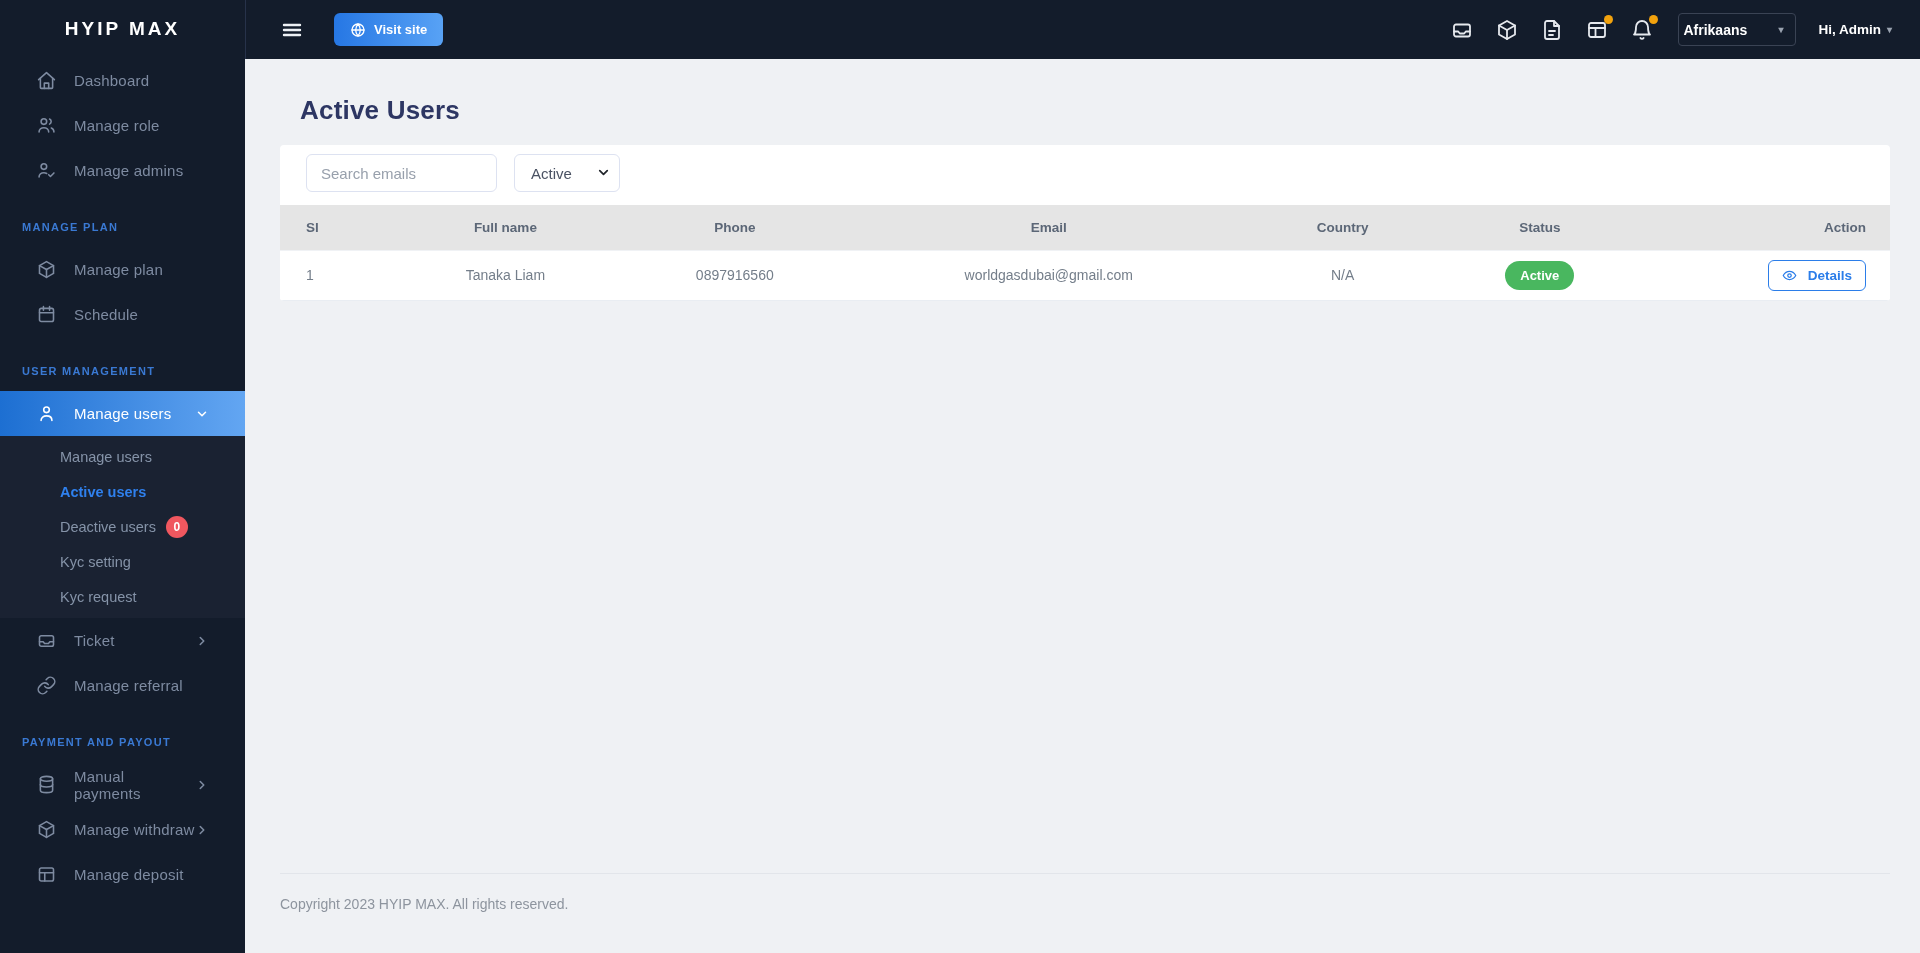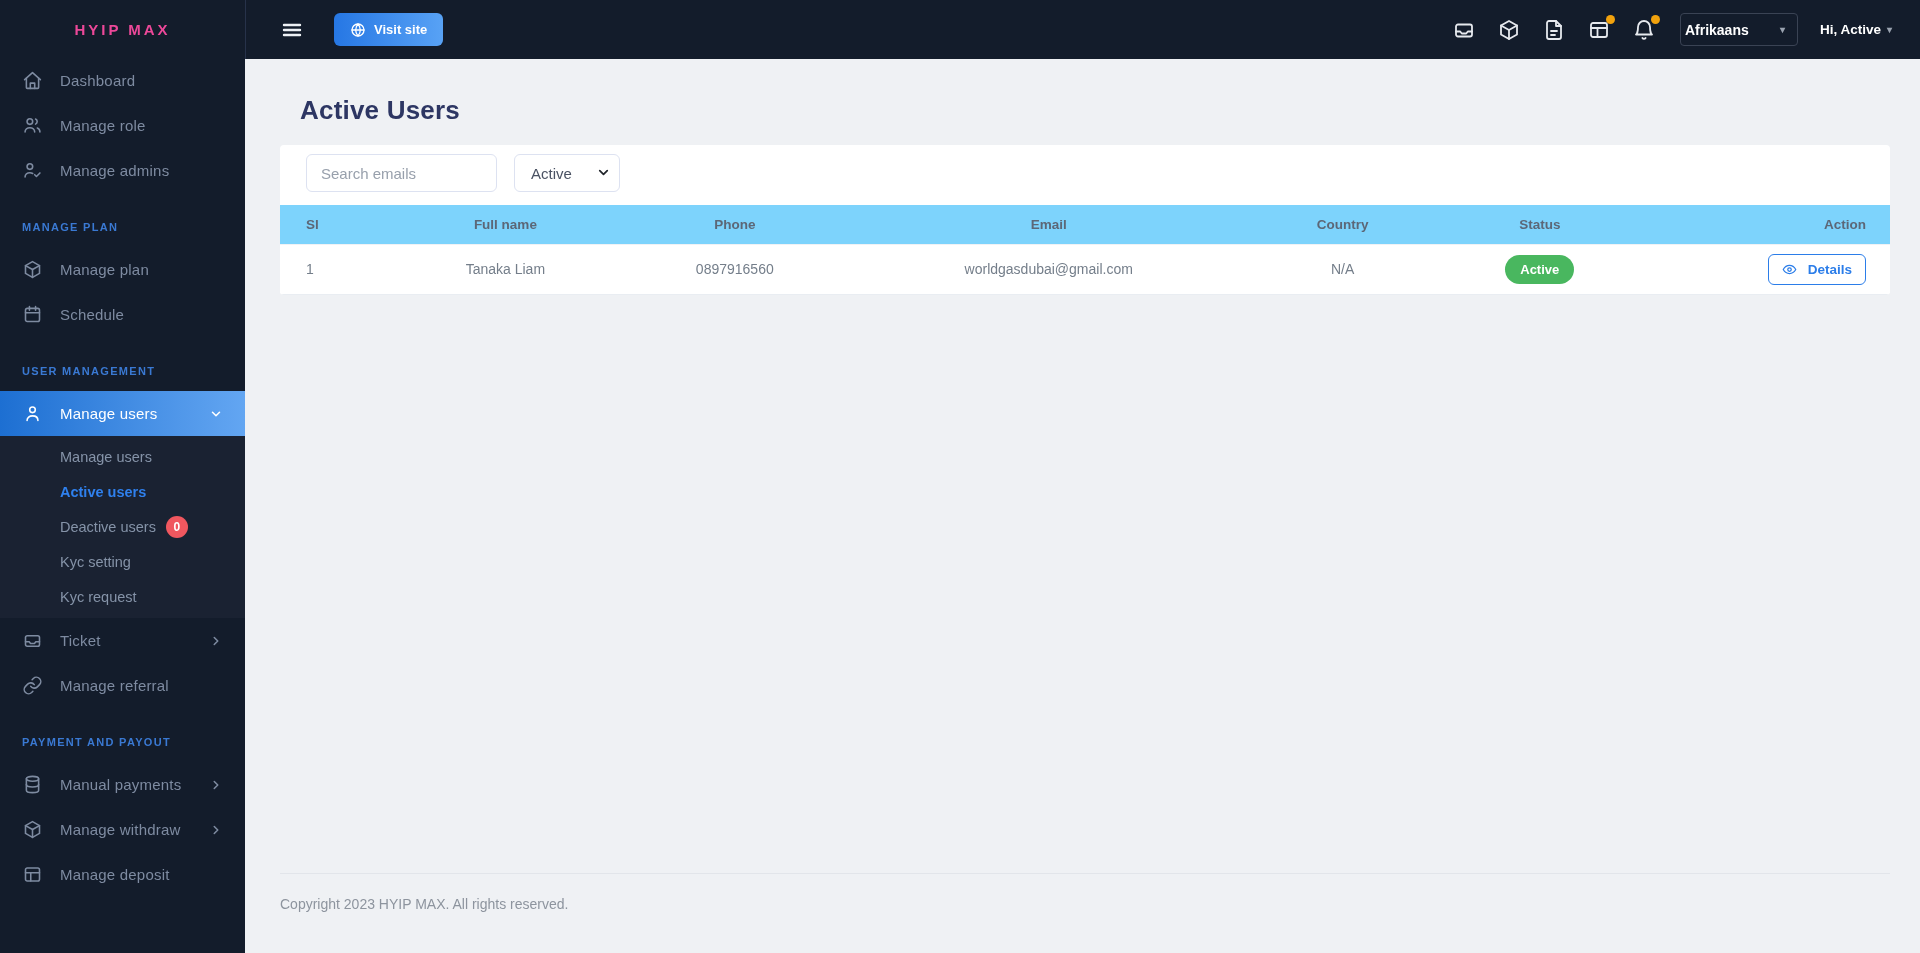--- a/index.html
+++ b/index.html
@@ -1,22 +1,22 @@
 <!DOCTYPE html>
 <html><head>
 <meta charset="utf-8">
 <style>
   * { margin:0; padding:0; box-sizing:border-box; }
   html,body { width:1920px; height:953px; overflow:hidden; font-family:"Liberation Sans", sans-serif; background:#eff1f4; }
 
   
   .sidebar { position:fixed; left:0; top:0; width:245px; height:953px; background:#131c2b; z-index:10; overflow:hidden; }
   .brand { height:58px; display:flex; align-items:center; justify-content:center;
-           color:#ec4899; font-weight:700; font-size:15px; letter-spacing:3px; }
-  .nav-item { height:45px; display:flex; align-items:center; padding:0 22px; color:#7e8ba1;
+           color:#ffffff; font-weight:700; font-size:19px; letter-spacing:3px; }
+  .nav-item { height:45px; display:flex; align-items:center; padding:0 36px; color:#7e8ba1;
               font-size:15px; cursor:pointer; }
   .nav-item .ni-icon { width:21px; height:21px; margin-right:17px; flex:0 0 21px; display:flex; align-items:center; }
   .nav-item .ni-label { flex:1; letter-spacing:.2px; }
   .nav-item .ni-chev { width:14px; height:14px; color:#7e8ba1; }
   .nav-item.active { background:linear-gradient(90deg,#1d6fd2 0%, #63a6f2 100%); color:#fff; }
   .nav-item.active .ni-chev { color:#fff; }
   .nav-section { margin-top:14px; height:40px; display:flex; align-items:center; padding:0 22px;
                  color:#3a79d3; font-size:11px; font-weight:700; letter-spacing:1.3px; }
   .subnav { background:#1a2232; padding:3px 0 4px; }
   .subnav-item { height:35px; display:flex; align-items:center; padding:0 22px 0 60px;
@@ -56,21 +56,21 @@
   .search-input { width:191px; height:38px; border:1px solid #dde2f1; border-radius:6px; padding:0 14px;
                   font-size:15px; font-family:inherit; color:#4a5263; outline:none; }
   .search-input::placeholder { color:#98a0ac; }
   .select-wrap { position:relative; width:106px; height:38px; }
   .select-wrap select { appearance:none; -webkit-appearance:none; width:100%; height:100%;
                         border:1px solid #dde2f1; border-radius:6px; background:#fff; padding:0 28px 0 16px;
                         font-size:15px; font-family:inherit; color:#4a5263; outline:none; cursor:pointer; }
   .select-wrap .sel-chev { position:absolute; right:9px; top:11px; width:15px; height:15px; color:#22262c; pointer-events:none; }
 
   table.users { width:100%; border-collapse:collapse; }
-  .users thead tr { background:#7dd3fc; height:39px; }
+  .users thead tr { background:#e5e5e5; height:45px; }
   .users th { font-size:13.5px; font-weight:700; color:#5c6777; text-align:center; }
   .users th:first-child, .users td:first-child { text-align:left; padding-left:26px; }
   .users th:last-child, .users td:last-child { text-align:right; padding-right:24px; }
   .users tbody tr { height:50px; background:#fff; }
   .users td { font-size:14px; color:#747e8a; text-align:center; border-top:1px solid #f0f2f5; border-bottom:1px solid #e9edf2; }
   .status-pill { display:inline-flex; align-items:center; justify-content:center; padding:7px 15px;
                  border-radius:999px; background:#49b75f; color:#fff; font-size:13px; font-weight:700; }
   .details-btn { display:inline-flex; align-items:center; gap:11px; padding:7px 13px; background:#fff;
                  border:1px solid #2b7de9; border-radius:6px; color:#2b7de9; font-size:13.5px; font-weight:700;
                  font-family:inherit; cursor:pointer; }
@@ -307,21 +307,21 @@
             <path d="M13.6 20a1.9 1.9 0 01-3.2 0"></path>
           </svg>
       </span>
 
       <div class="lang-box">
         <span>Afrikaans</span>
         <span class="caret">▾</span>
       </div>
 
       <div class="user-chip">
-        <span>Hi, Active</span>
+        <span>Hi, Admin</span>
         <span class="caret">▾</span>
       </div>
     </div>
   </header>
 
   <div class="content">
     <h1 class="page-title">Active Users</h1>
 
     <div class="card">
       <div class="filters">

